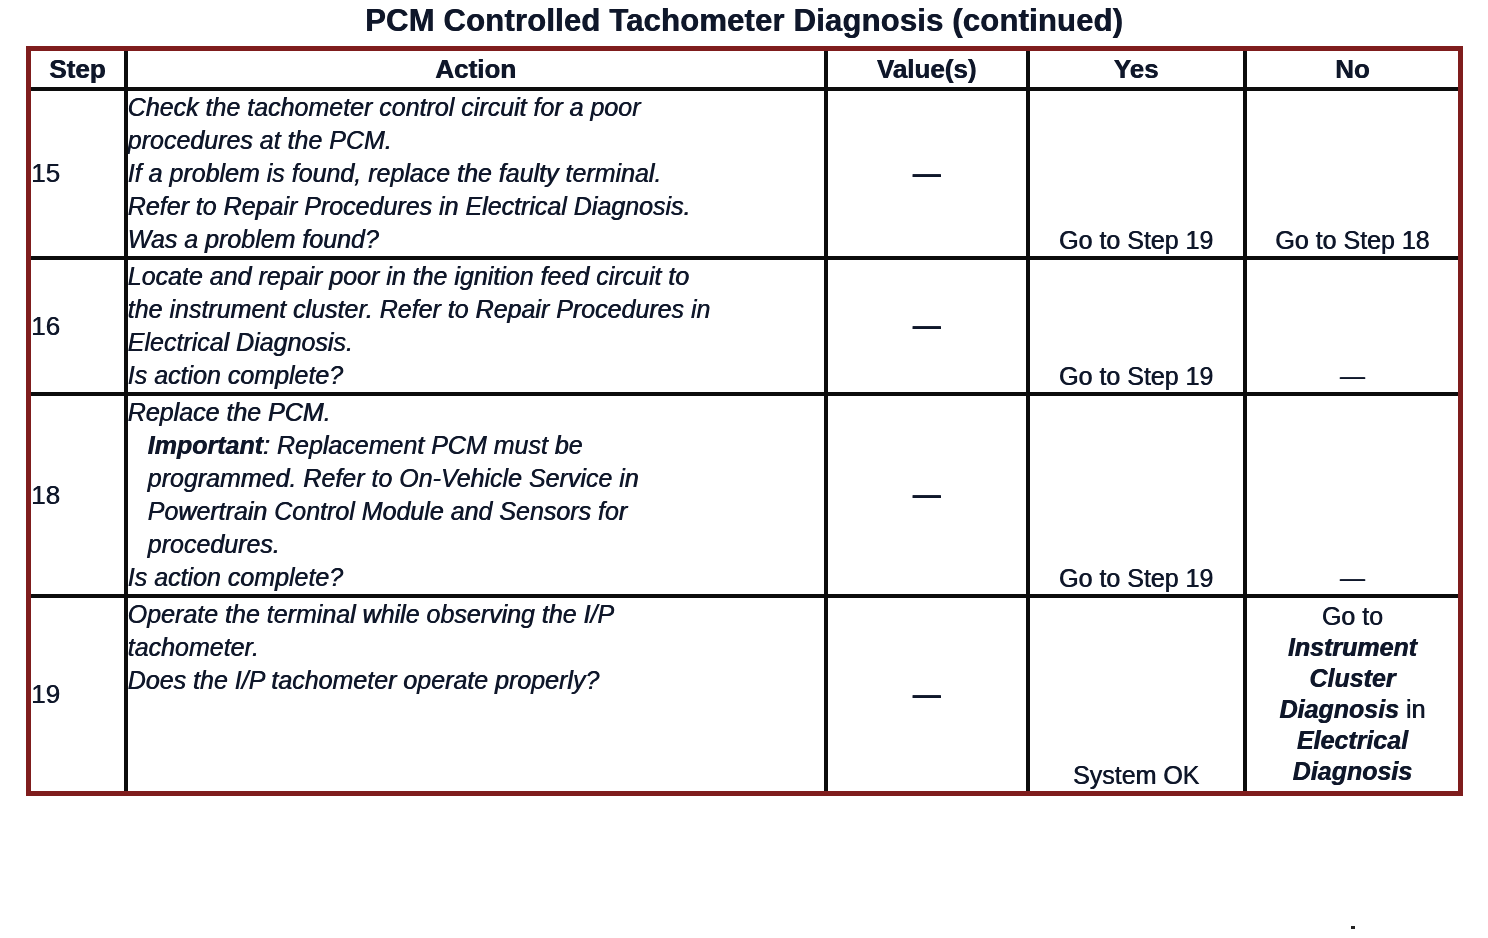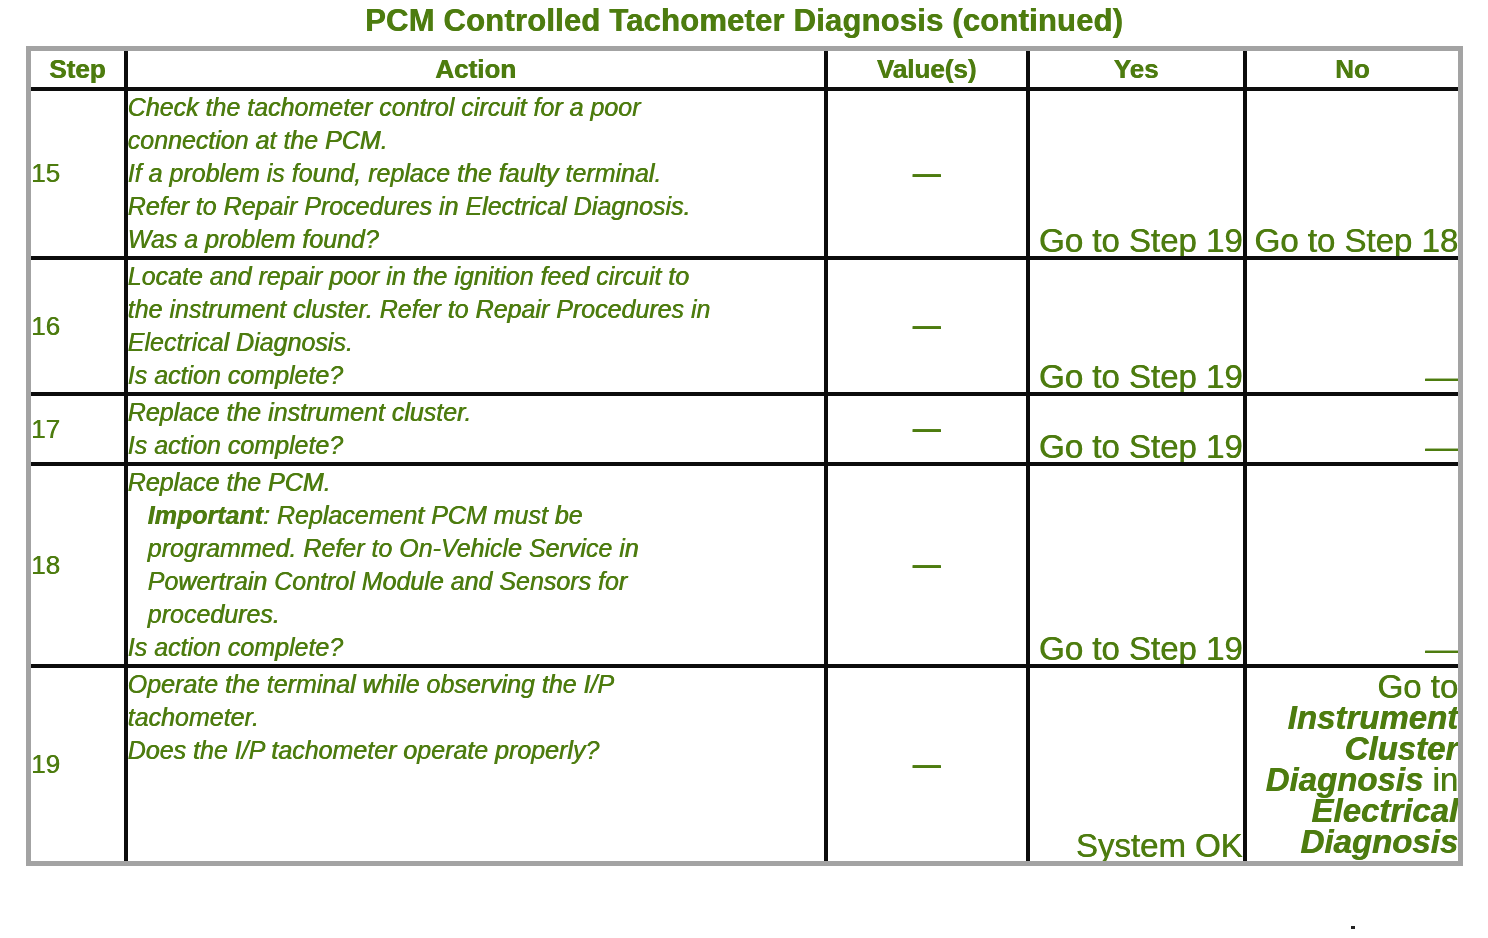--- a/index.html
+++ b/index.html
@@ -2,40 +2,40 @@
 <html><head>
 <meta charset="utf-8">
 <style>
   html, body { margin: 0; padding: 0; background: #ffffff; }
   .page {
     position: relative;
     width: 1488px;
     height: 938px;
     background: #ffffff;
     font-family: "Liberation Sans", sans-serif;
-    color: #4d7c0f;
+    color: #0f172a;
     overflow: hidden;
     text-shadow: 0.6px 0 0 currentColor; 
   }
   .doc-title {
     position: absolute;
     top: 3px; left: 0;
     width: 1488px;
     text-align: center;
     font-size: 31px;
     font-weight: bold;
     letter-spacing: 0.2px;
   }
   table.diag {
     position: absolute;
     left: 26px; top: 46px;
     width: 1432px;
     border-collapse: collapse;
     table-layout: fixed;
-    border: 5px solid #a3a3a3;
+    border: 5px solid #7f1d1d;
   }
   table.diag th, table.diag td {
     border: 4px solid #0c0c0c;
     padding: 0;
     overflow: hidden;
   }
   thead th {
     height: 36px;
     font-size: 26px;
     font-weight: bold;
@@ -58,24 +58,24 @@
   td.action-cell .line { white-space: normal; }
   td.action-cell .line.indent { margin-left: 20px; }
   td.value-cell {
     text-align: center;
     vertical-align: middle;
     font-size: 28px;
     font-weight: bold;
     padding-bottom: 4px;
   }
   td.choice-cell {
-    text-align: right;
+    text-align: center;
     vertical-align: bottom;
     padding: 2px 4px 13px 4px;
-    font-size: 33px;
+    font-size: 25px;
     line-height: 31px;
   }
   td.choice-cell.vtop {
     vertical-align: top;
     padding-top: 3px;
     padding-bottom: 4px;
     margin-left: 16px;
   }
   .b { font-weight: bold; }
   .i { font-style: italic; font-weight: bold; }
@@ -107,53 +107,39 @@
         <th>Value(s)</th>
         <th>Yes</th>
         <th>No</th>
       </tr>
     </thead>
     <tbody>
         <tr style="height: 168px;">
           <td class="step-cell">15</td>
           <td class="action-cell">
             <div class="line"><span class="">Check the tachometer control circuit for a poor</span></div>
-            <div class="line"><span class="">connection at the PCM.</span></div>
+            <div class="line"><span class="">procedures at the PCM.</span></div>
             <div class="line"><span class="">If a problem is found, replace the faulty terminal.</span></div>
             <div class="line"><span class="">Refer to Repair Procedures in Electrical Diagnosis.</span></div>
             <div class="line"><span class="">Was a problem found?</span></div>
           </td>
           <td class="value-cell">—</td>
           <td class="choice-cell">
             <div class="line"><span class="">Go to Step 19</span></div>
           </td>
           <td class="choice-cell">
             <div class="line"><span class="">Go to Step 18</span></div>
           </td>
         </tr>
         <tr style="height: 134px;">
           <td class="step-cell">16</td>
           <td class="action-cell">
             <div class="line"><span class="">Locate and repair poor in the ignition feed circuit to</span></div>
             <div class="line"><span class="">the instrument cluster. Refer to Repair Procedures in</span></div>
             <div class="line"><span class="">Electrical Diagnosis.</span></div>
-            <div class="line"><span class="">Is action complete?</span></div>
-          </td>
-          <td class="value-cell">—</td>
-          <td class="choice-cell">
-            <div class="line"><span class="">Go to Step 19</span></div>
-          </td>
-          <td class="choice-cell">
-            <div class="line"><span class="">—</span></div>
-          </td>
-        </tr>
-        <tr style="height: 64px;">
-          <td class="step-cell">17</td>
-          <td class="action-cell">
-            <div class="line"><span class="">Replace the instrument cluster.</span></div>
             <div class="line"><span class="">Is action complete?</span></div>
           </td>
           <td class="value-cell">—</td>
           <td class="choice-cell">
             <div class="line"><span class="">Go to Step 19</span></div>
           </td>
           <td class="choice-cell">
             <div class="line"><span class="">—</span></div>
           </td>
         </tr>

